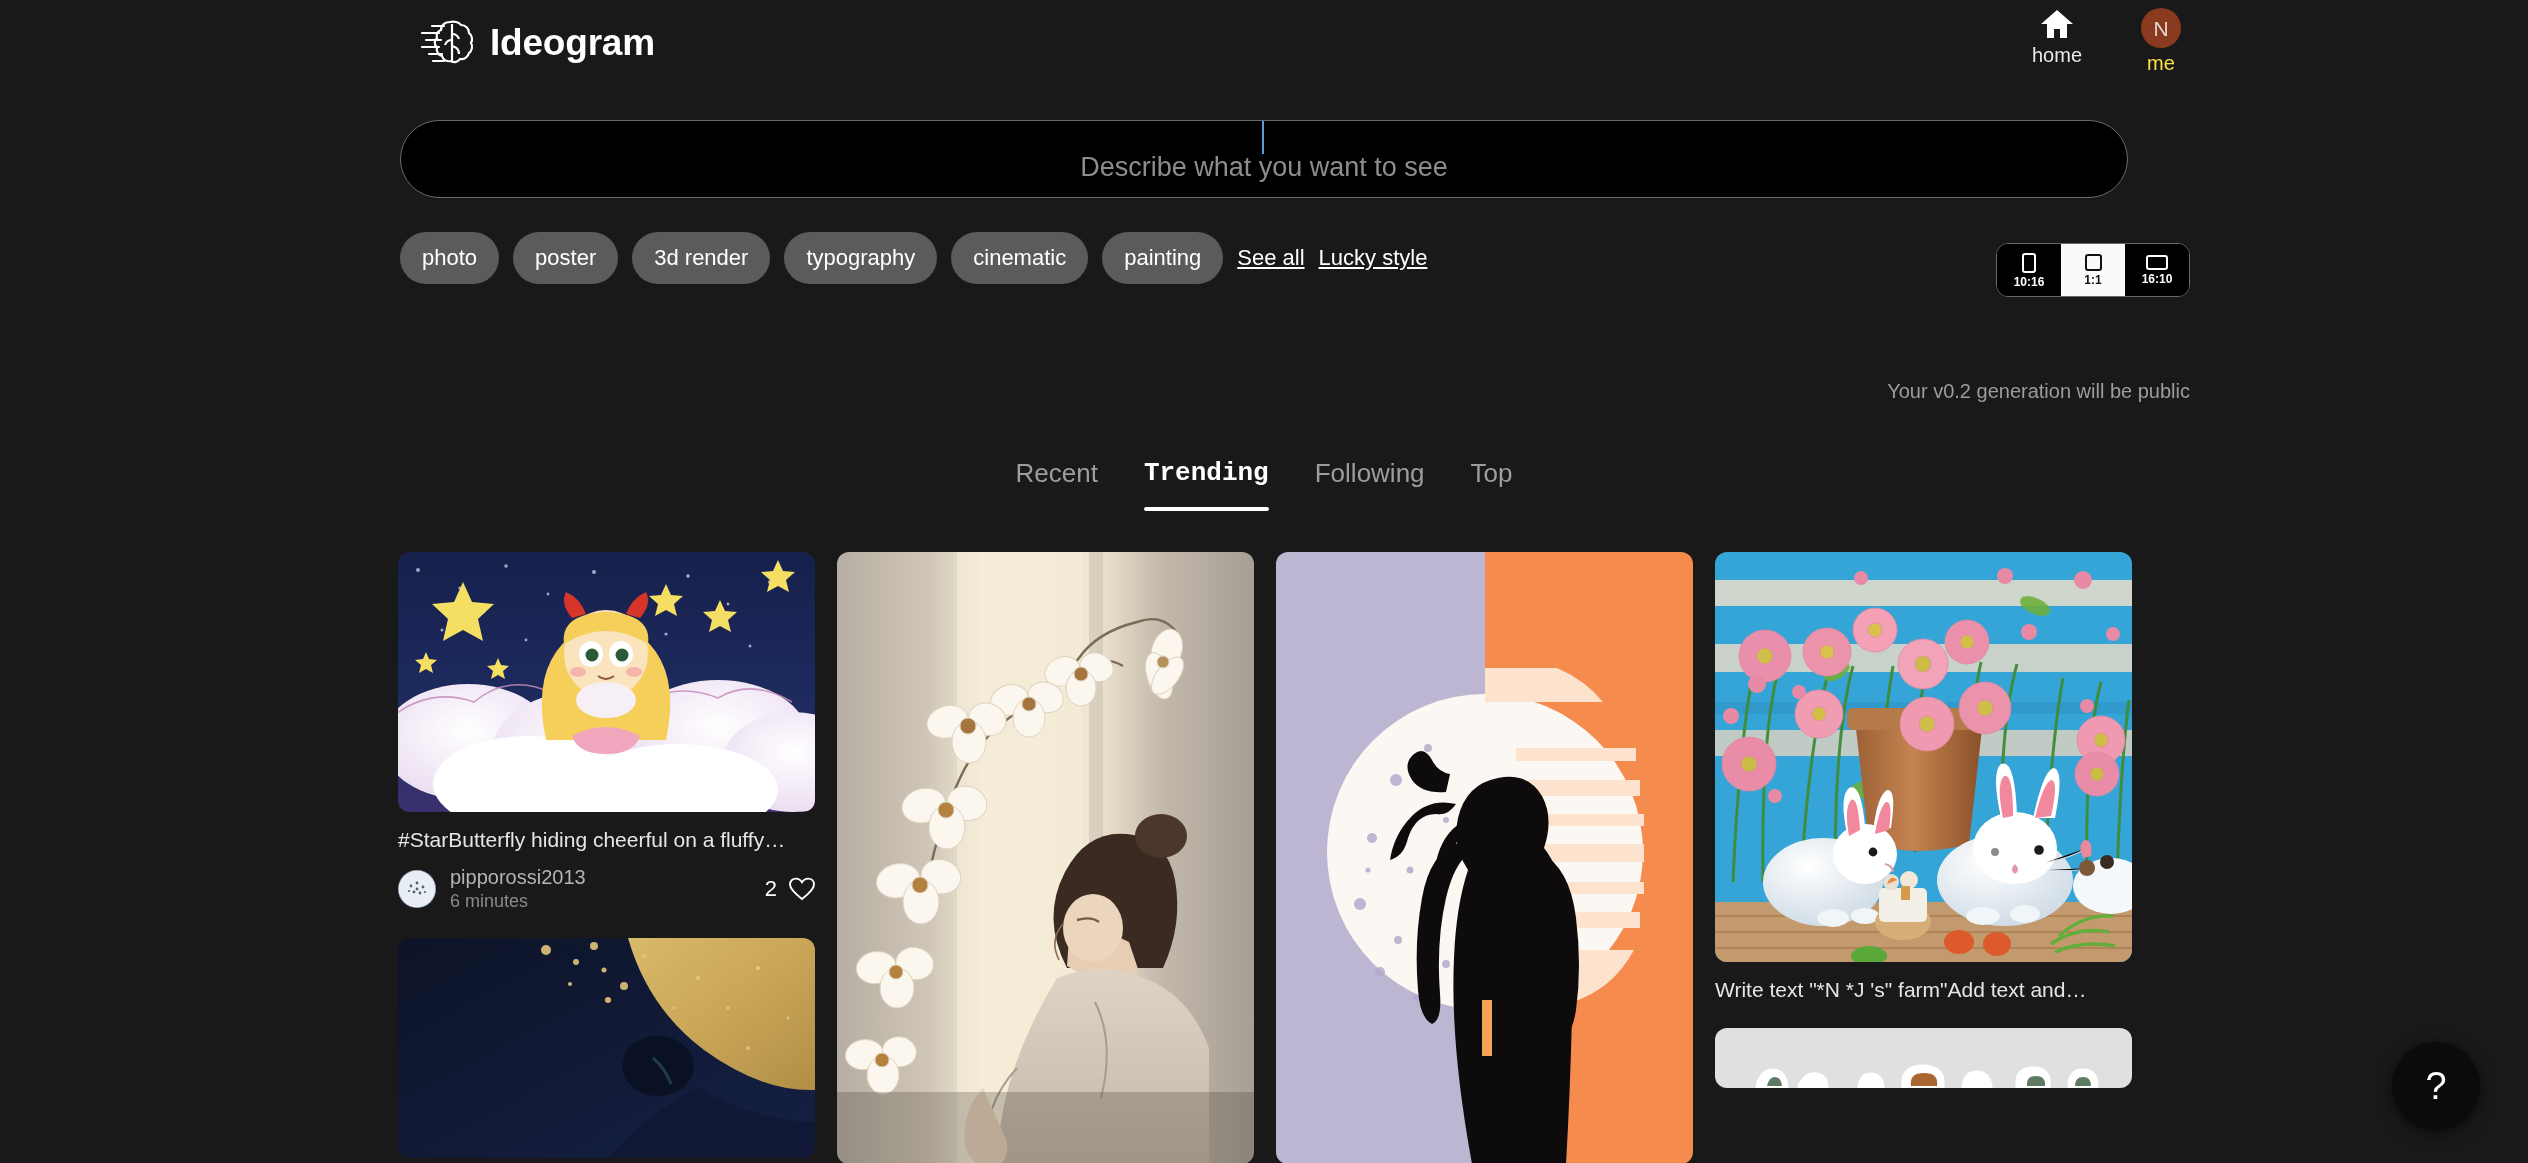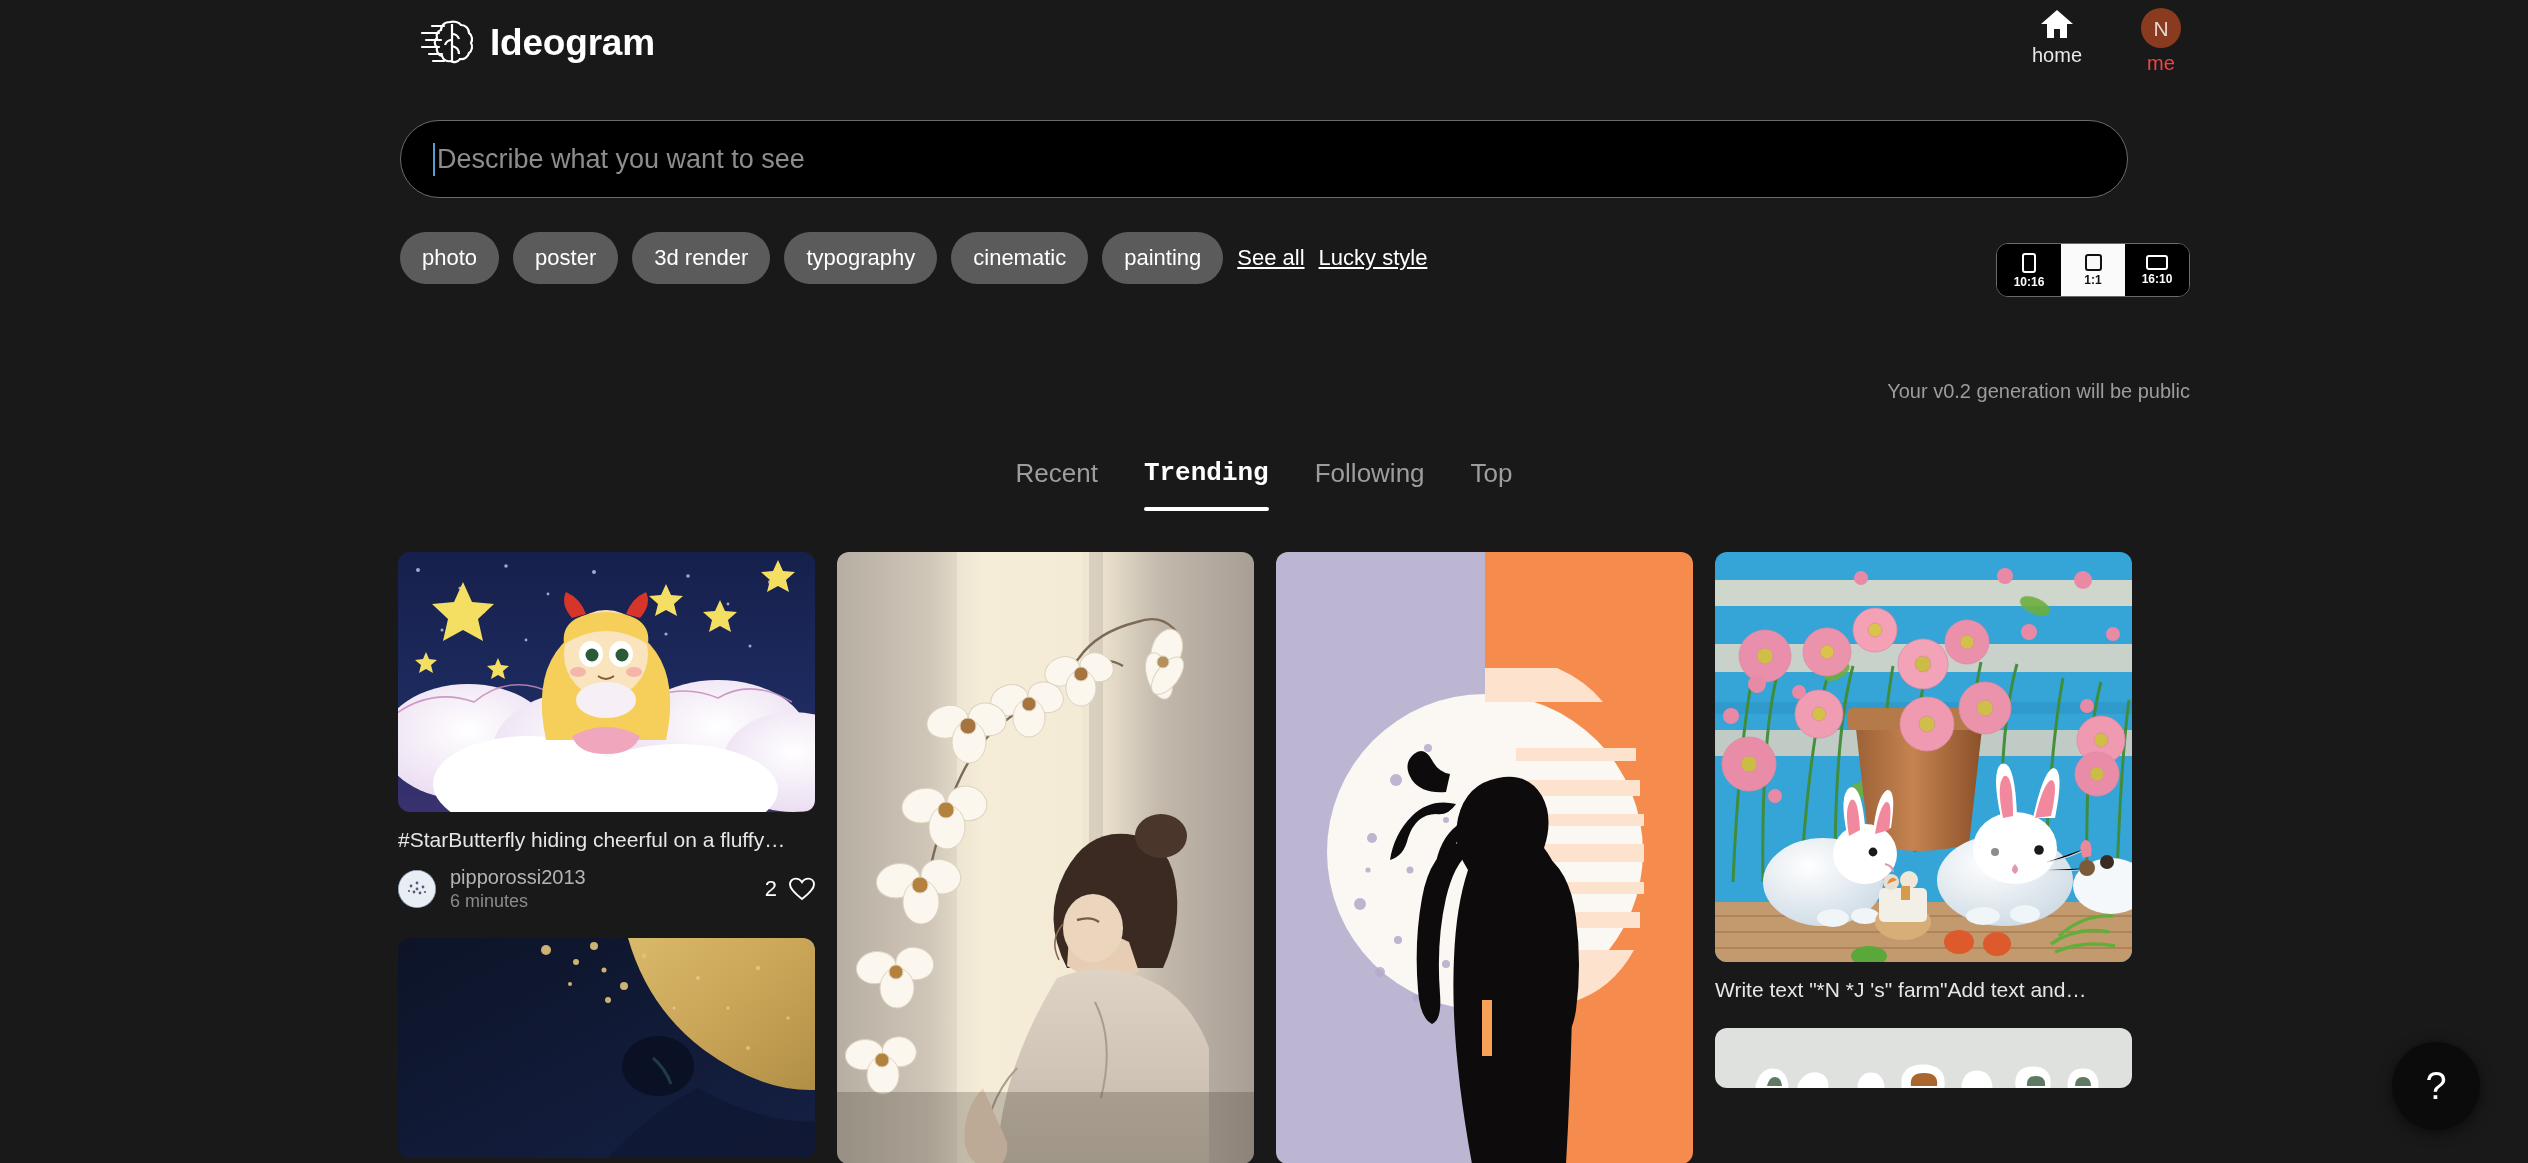--- a/index.html
+++ b/index.html
@@ -63,21 +63,21 @@
     gap: 5px;
     cursor: pointer;
     min-width: 54px;
   }
   .nav-icon-home { width: 34px; height: 32px; display: block; }
   .nav-label {
     font-size: 20px;
     color: #e8e8e8;
     line-height: 1;
   }
-  .nav-label.dim { color: #ef4444; text-align: right; }
+  .nav-label.dim { color: #fde047; text-align: right; }
   .avatar-circle {
     width: 40px; height: 40px;
     border-radius: 50%;
     background: #8a3a1e;
     display: flex;
     align-items: center;
     justify-content: center;
     font-size: 21px;
     color: #e5d6cf;
     line-height: 1;
@@ -93,20 +93,21 @@
   .prompt-box {
     width: 1728px;
     height: 78px;
     border: 1px solid #6a6a6a;
     border-radius: 39px;
     background: #000000;
     display: flex;
     align-items: center;
     padding: 0 32px;
     cursor: text;
+    flex-direction: column;
   }
   .caret {
     width: 2px;
     height: 33px;
     background: #5c9bd6;
     margin-right: 2px;
     flex: 0 0 auto;
   }
   .prompt-placeholder {
     font-size: 27px;

